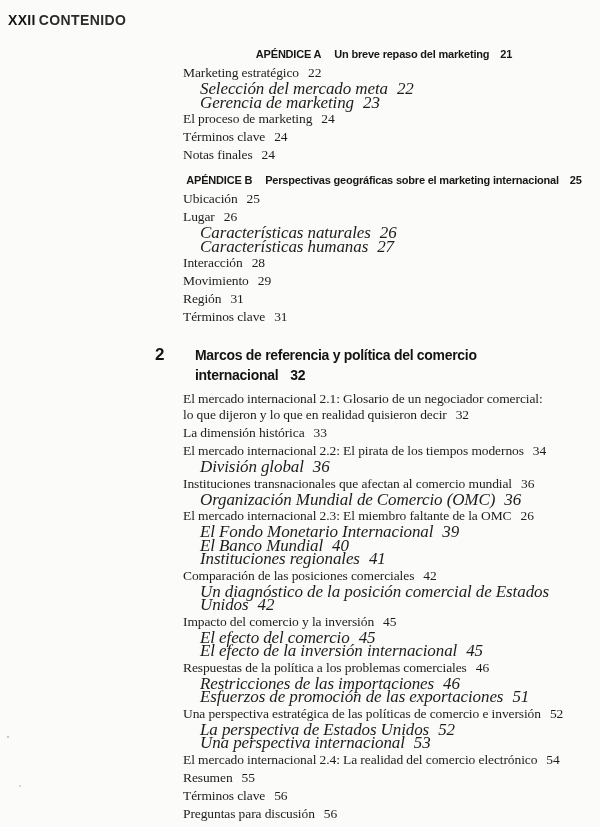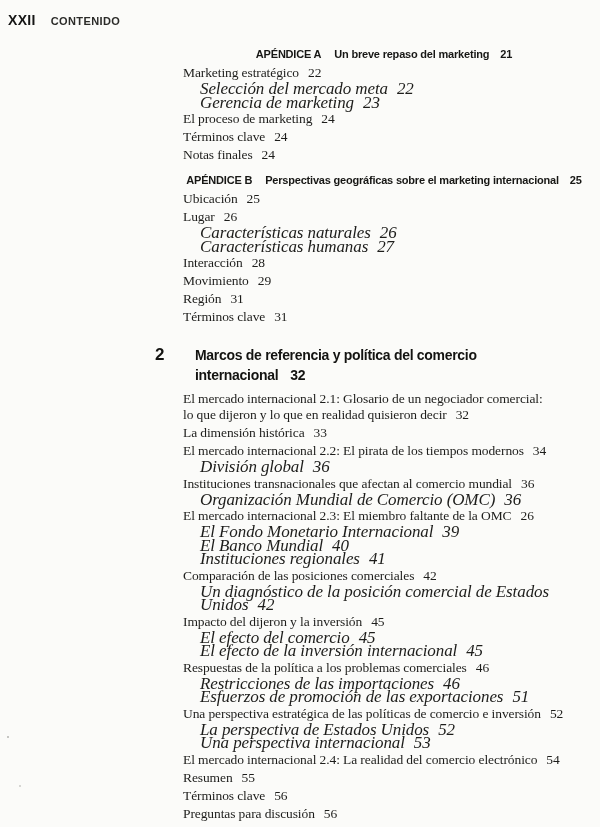--- a/index.html
+++ b/index.html
@@ -15,22 +15,22 @@
   .running-header {
     position:absolute; top:11px; left:8px;
     font-family:"Liberation Sans", sans-serif;
     white-space:nowrap;
   }
   .folio {
     font-weight:bold; font-size:14px; letter-spacing:0.3px;
     color:#151515;
   }
   .running-title {
-    margin-left:15px;
-    font-weight:bold; font-size:11px; letter-spacing:0.4px;
+    margin-left:3px;
+    font-weight:bold; font-size:14px; letter-spacing:0.4px;
     color:#2b2b29;
   }
   
   .toc {
     position:absolute; left:155px; top:44px; width:430px;
   }
   .item-appendix {
     margin:10px 0 0 28px;
     font-family:"Liberation Sans", sans-serif;
     font-weight:bold; font-size:11px; line-height:14px;
@@ -99,21 +99,21 @@
       <div class="item-l1"><span>El mercado internacional 2.2: El pirata de los tiempos modernos</span><span class="pg">34</span></div>
       <div class="item-l2"><span>División global</span><span class="pg">36</span></div>
       <div class="item-l1"><span>Instituciones transnacionales que afectan al comercio mundial</span><span class="pg">36</span></div>
       <div class="item-l2"><span>Organización Mundial de Comercio (OMC)</span><span class="pg">36</span></div>
       <div class="item-l1"><span>El mercado internacional 2.3: El miembro faltante de la OMC</span><span class="pg">26</span></div>
       <div class="item-l2"><span>El Fondo Monetario Internacional</span><span class="pg">39</span></div>
       <div class="item-l2"><span>El Banco Mundial</span><span class="pg">40</span></div>
       <div class="item-l2"><span>Instituciones regionales</span><span class="pg">41</span></div>
       <div class="item-l1"><span>Comparación de las posiciones comerciales</span><span class="pg">42</span></div>
       <div class="item-l2"><span>Un diagnóstico de la posición comercial de Estados Unidos</span><span class="pg">42</span></div>
-      <div class="item-l1"><span>Impacto del dijeron y la inversión</span><span class="pg">45</span></div>
+      <div class="item-l1"><span>Impacto del comercio y la inversión</span><span class="pg">45</span></div>
       <div class="item-l2"><span>El efecto del comercio</span><span class="pg">45</span></div>
       <div class="item-l2"><span>El efecto de la inversión internacional</span><span class="pg">45</span></div>
       <div class="item-l1"><span>Respuestas de la política a los problemas comerciales</span><span class="pg">46</span></div>
       <div class="item-l2"><span>Restricciones de las importaciones</span><span class="pg">46</span></div>
       <div class="item-l2"><span>Esfuerzos de promoción de las exportaciones</span><span class="pg">51</span></div>
       <div class="item-l1"><span>Una perspectiva estratégica de las políticas de comercio e inversión</span><span class="pg">52</span></div>
       <div class="item-l2"><span>La perspectiva de Estados Unidos</span><span class="pg">52</span></div>
       <div class="item-l2"><span>Una perspectiva internacional</span><span class="pg">53</span></div>
       <div class="item-l1"><span>El mercado internacional 2.4: La realidad del comercio electrónico</span><span class="pg">54</span></div>
       <div class="item-l1"><span>Resumen</span><span class="pg">55</span></div>

